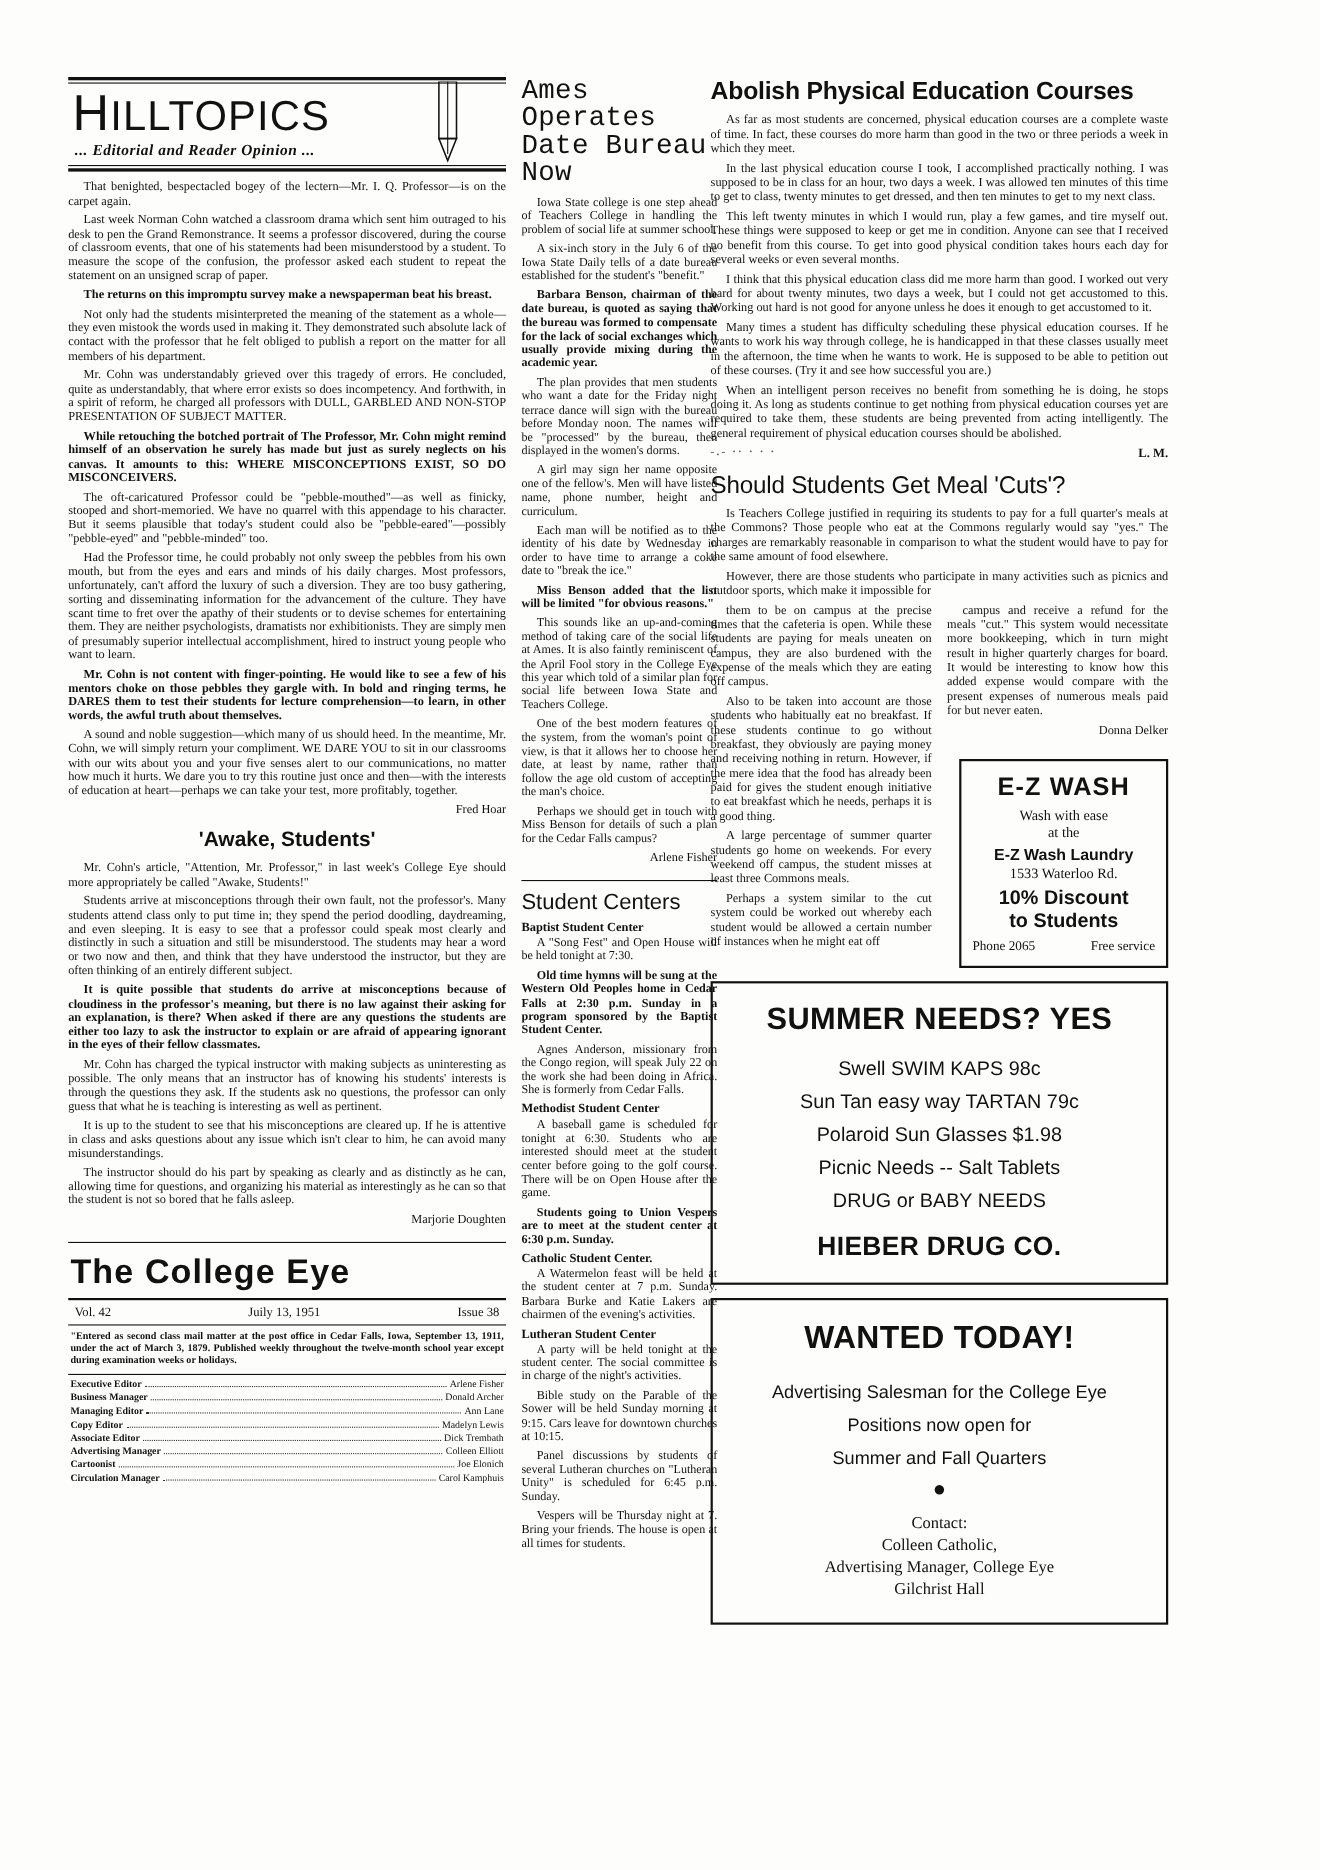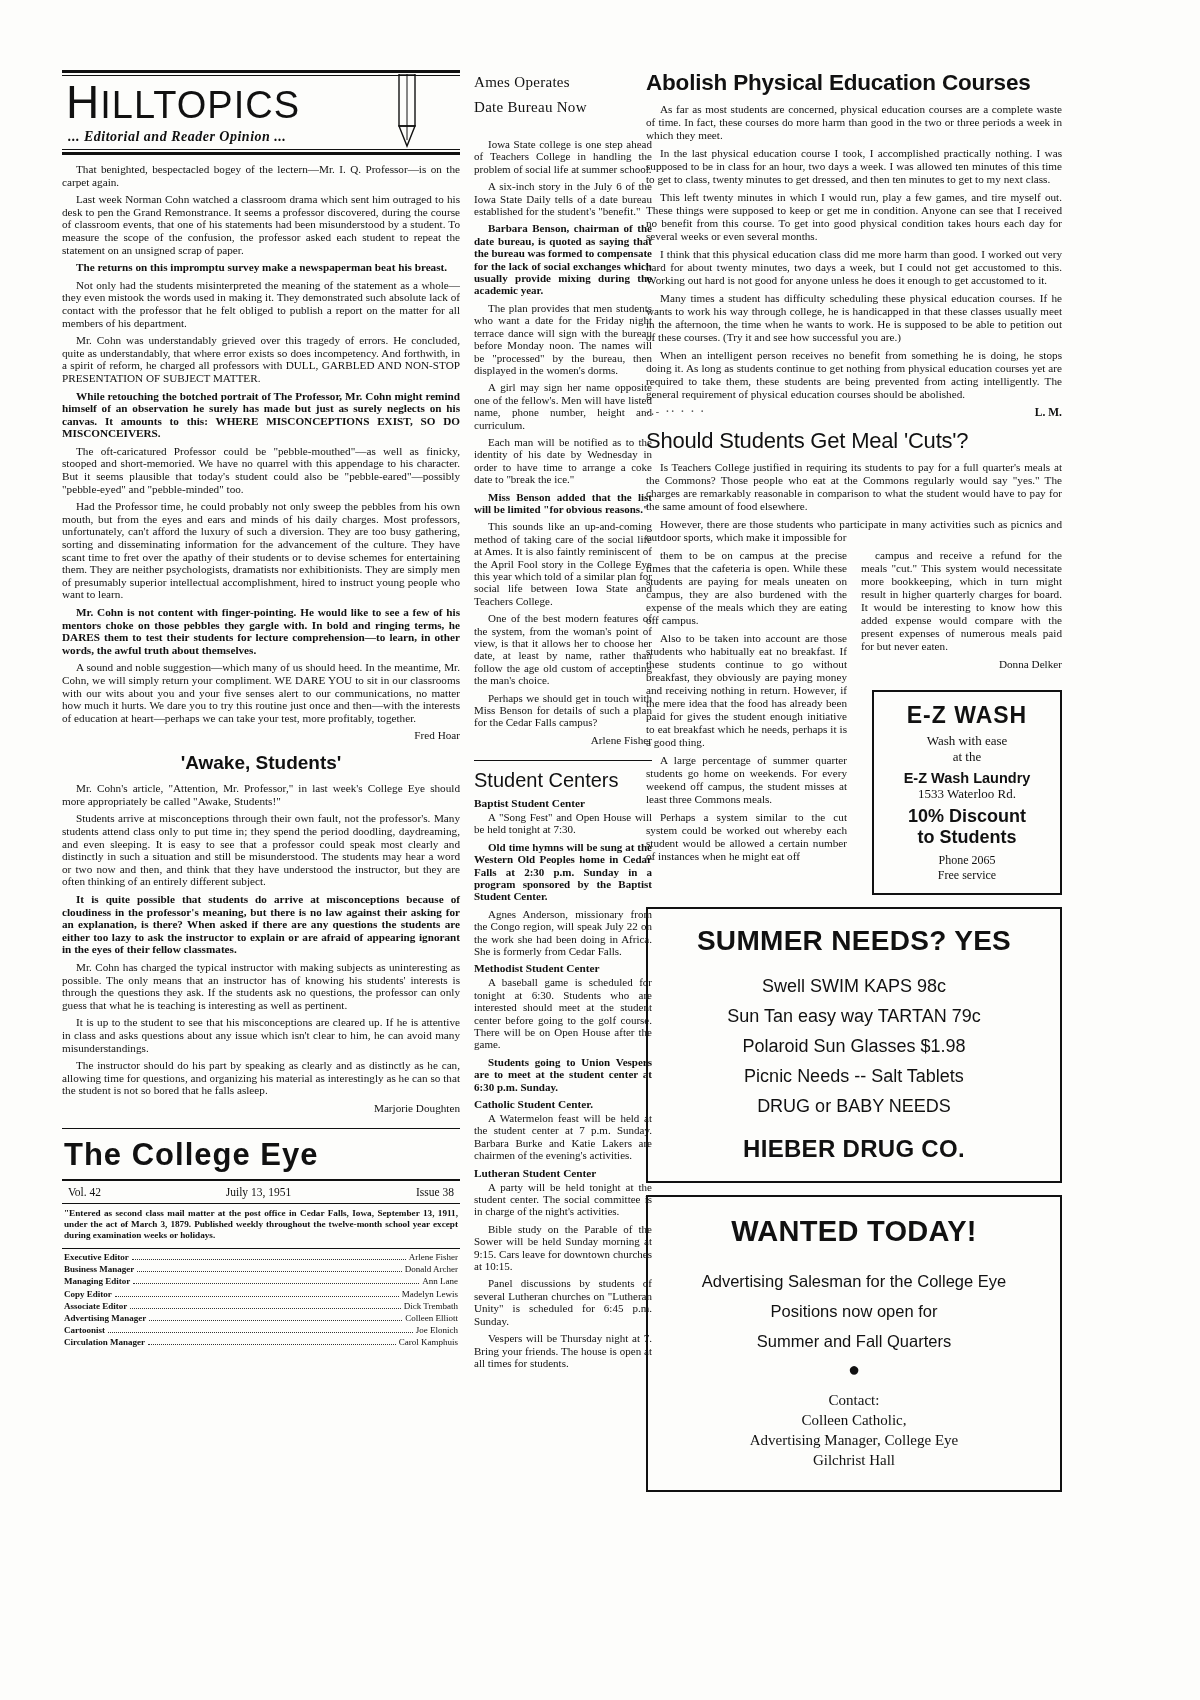--- a/index.html
+++ b/index.html
@@ -94,26 +94,26 @@
     font-family: "Liberation Sans", sans-serif;
     font-weight: bold;
     line-height: 1.1;
   }
   .hl-awake {
     font-size: 19px;
     text-align: center;
     margin: 12px 0 8px 0;
   }
   .hl-ames {
-    font-family: Liberation Serif, serif;
-    font-size: 15px;
+    font-family: Liberation Mono, monospace;
+    font-size: 25px;
     line-height: 25px;
     font-weight: normal;
     letter-spacing: 0.3px;
-    margin-bottom: 18px;
+    margin-bottom: 8px;
   }
   .hl-student-centers {
     font-family: "Liberation Sans", sans-serif;
     font-size: 20px;
     font-weight: normal;
     margin: 14px 0 4px 0;
     border-top: 1px solid #111;
     padding-top: 8px;
   }
   .hl-abolish {
@@ -247,21 +247,20 @@
     font-size: 18px;
     font-weight: bold;
     line-height: 21px;
     margin: 4px 0 5px 0;
   }
   .ez-foot {
     display: flex;
     justify-content: space-between;
     font-size: 12px;
     padding: 0 2px;
-    flex-direction: column;
   }
 
   .ad-summer {
     width: 100%;
     padding: 16px 10px 18px 10px;
   }
   .summer-title {
     font-family: "Liberation Sans", sans-serif;
     font-size: 28px;
     font-weight: bold;

